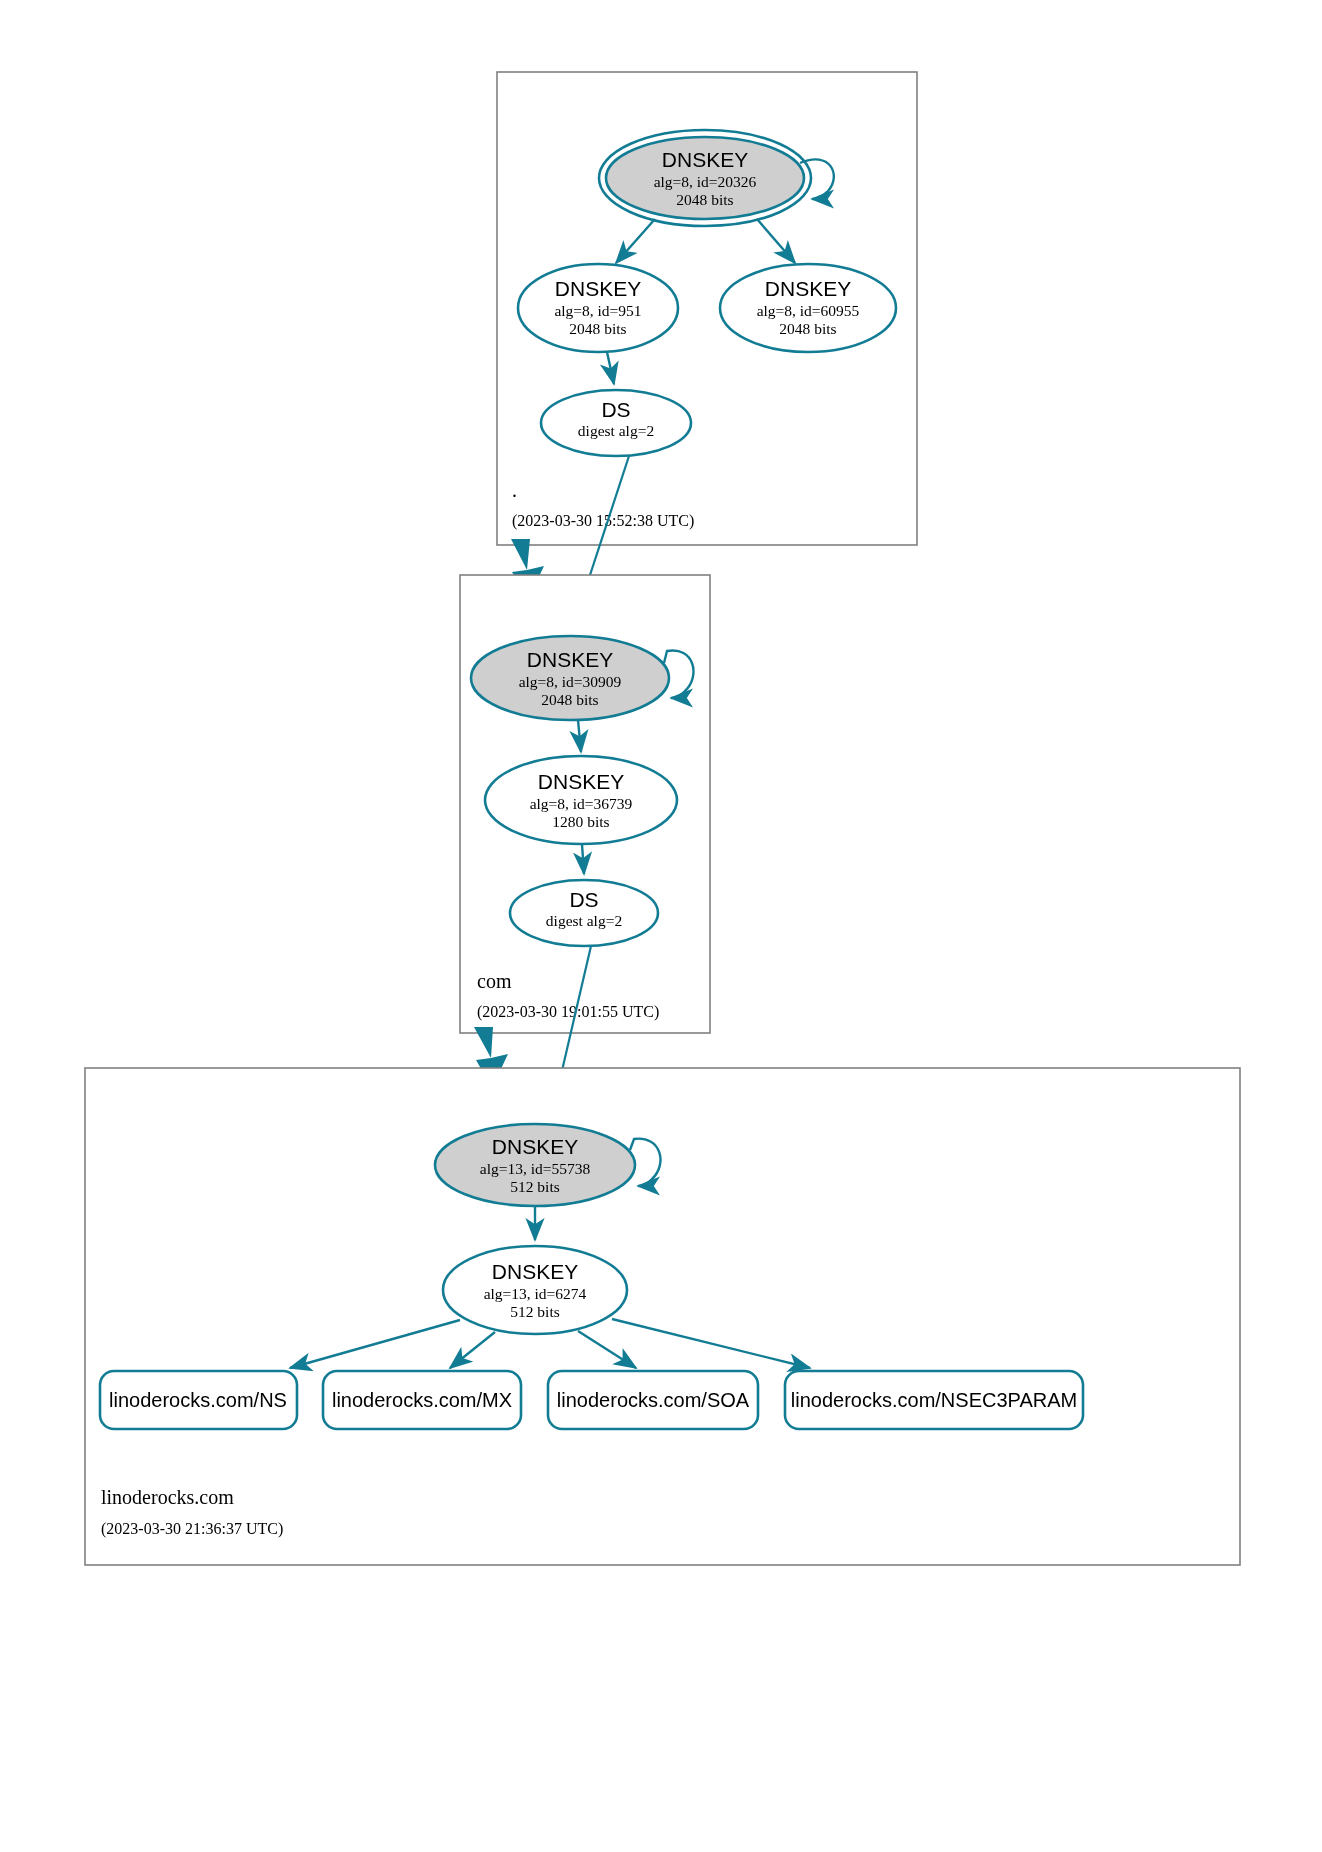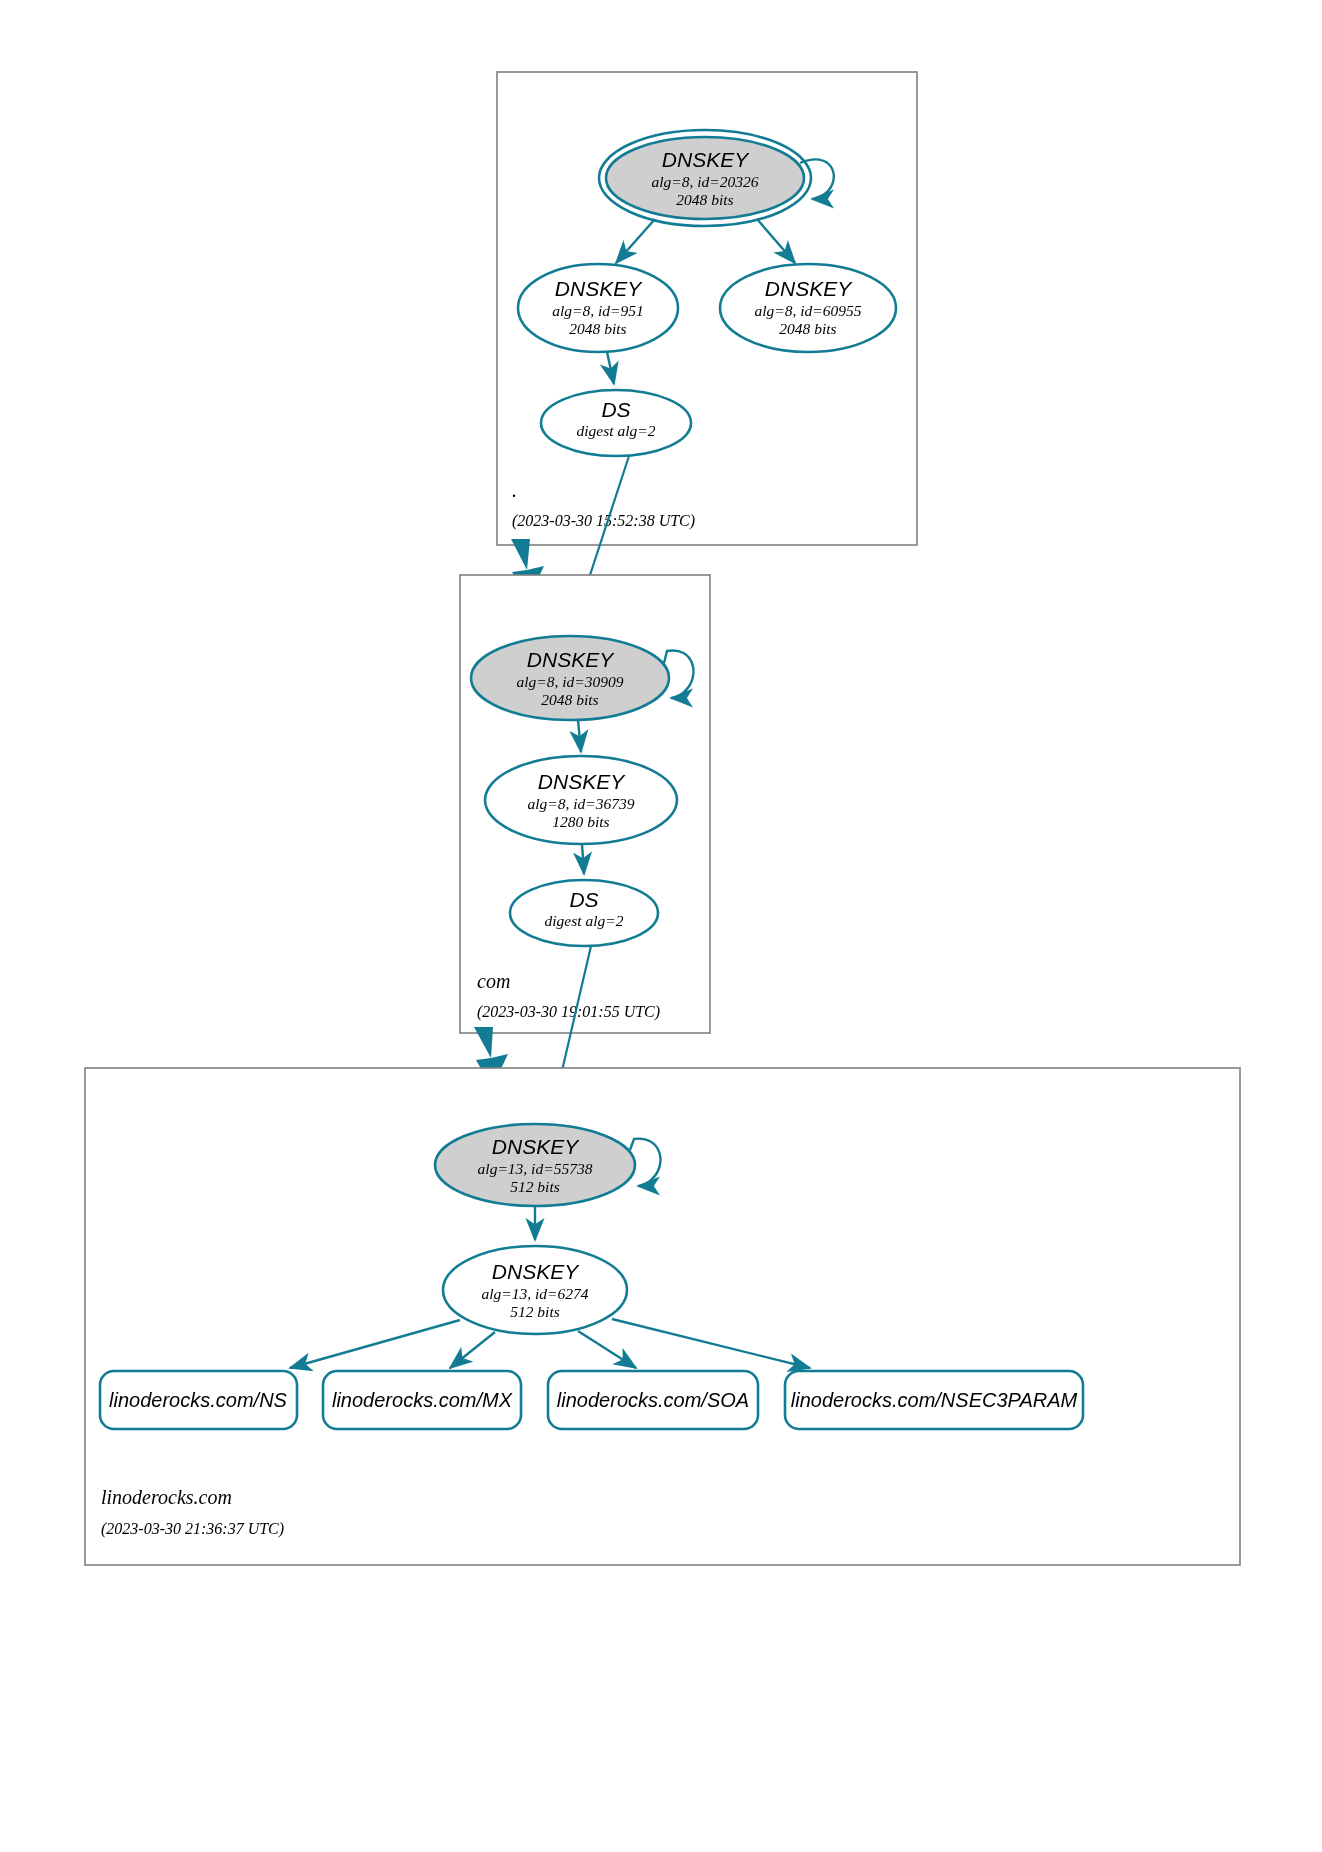--- a/index.html
+++ b/index.html
@@ -1,18 +1,18 @@
 <!DOCTYPE html>
 <html><head>
 <meta charset="utf-8">
 <style>
   html,body{margin:0;padding:0;background:#ffffff;}
   body{width:1322px;height:1852px;position:relative;
        font-family:"Liberation Sans", sans-serif;color:#000;}
-  #stage{position:absolute;left:0;top:0;width:1322px;height:1604px;font-style:italic;}
+  #stage{position:absolute;left:0;top:0;width:1322px;height:1604px;}
   svg{position:absolute;left:0;top:0;width:1322px;height:1852px;overflow:visible;}
   .zonebox{fill:#ffffff;stroke:#808080;stroke-width:1.6;}
   .ell{fill:#ffffff;stroke:#127C94;stroke-width:2.6;}
   .ell.sec{fill:#cfcfcf;}
   .ell.anchor-outer{fill:none;stroke:#127C94;stroke-width:2.6;}
   .rrset{fill:#ffffff;stroke:#127C94;stroke-width:2.6;}
   .edge{fill:none;stroke:#127C94;stroke-width:2.4;}
   .edge-thin{fill:none;stroke:#127C94;stroke-width:2.2;}
   .blockarrow{fill:#127C94;stroke:none;}
   .t-title{font-family:"Liberation Sans", sans-serif;font-size:21px;fill:#000;text-anchor:middle;}

